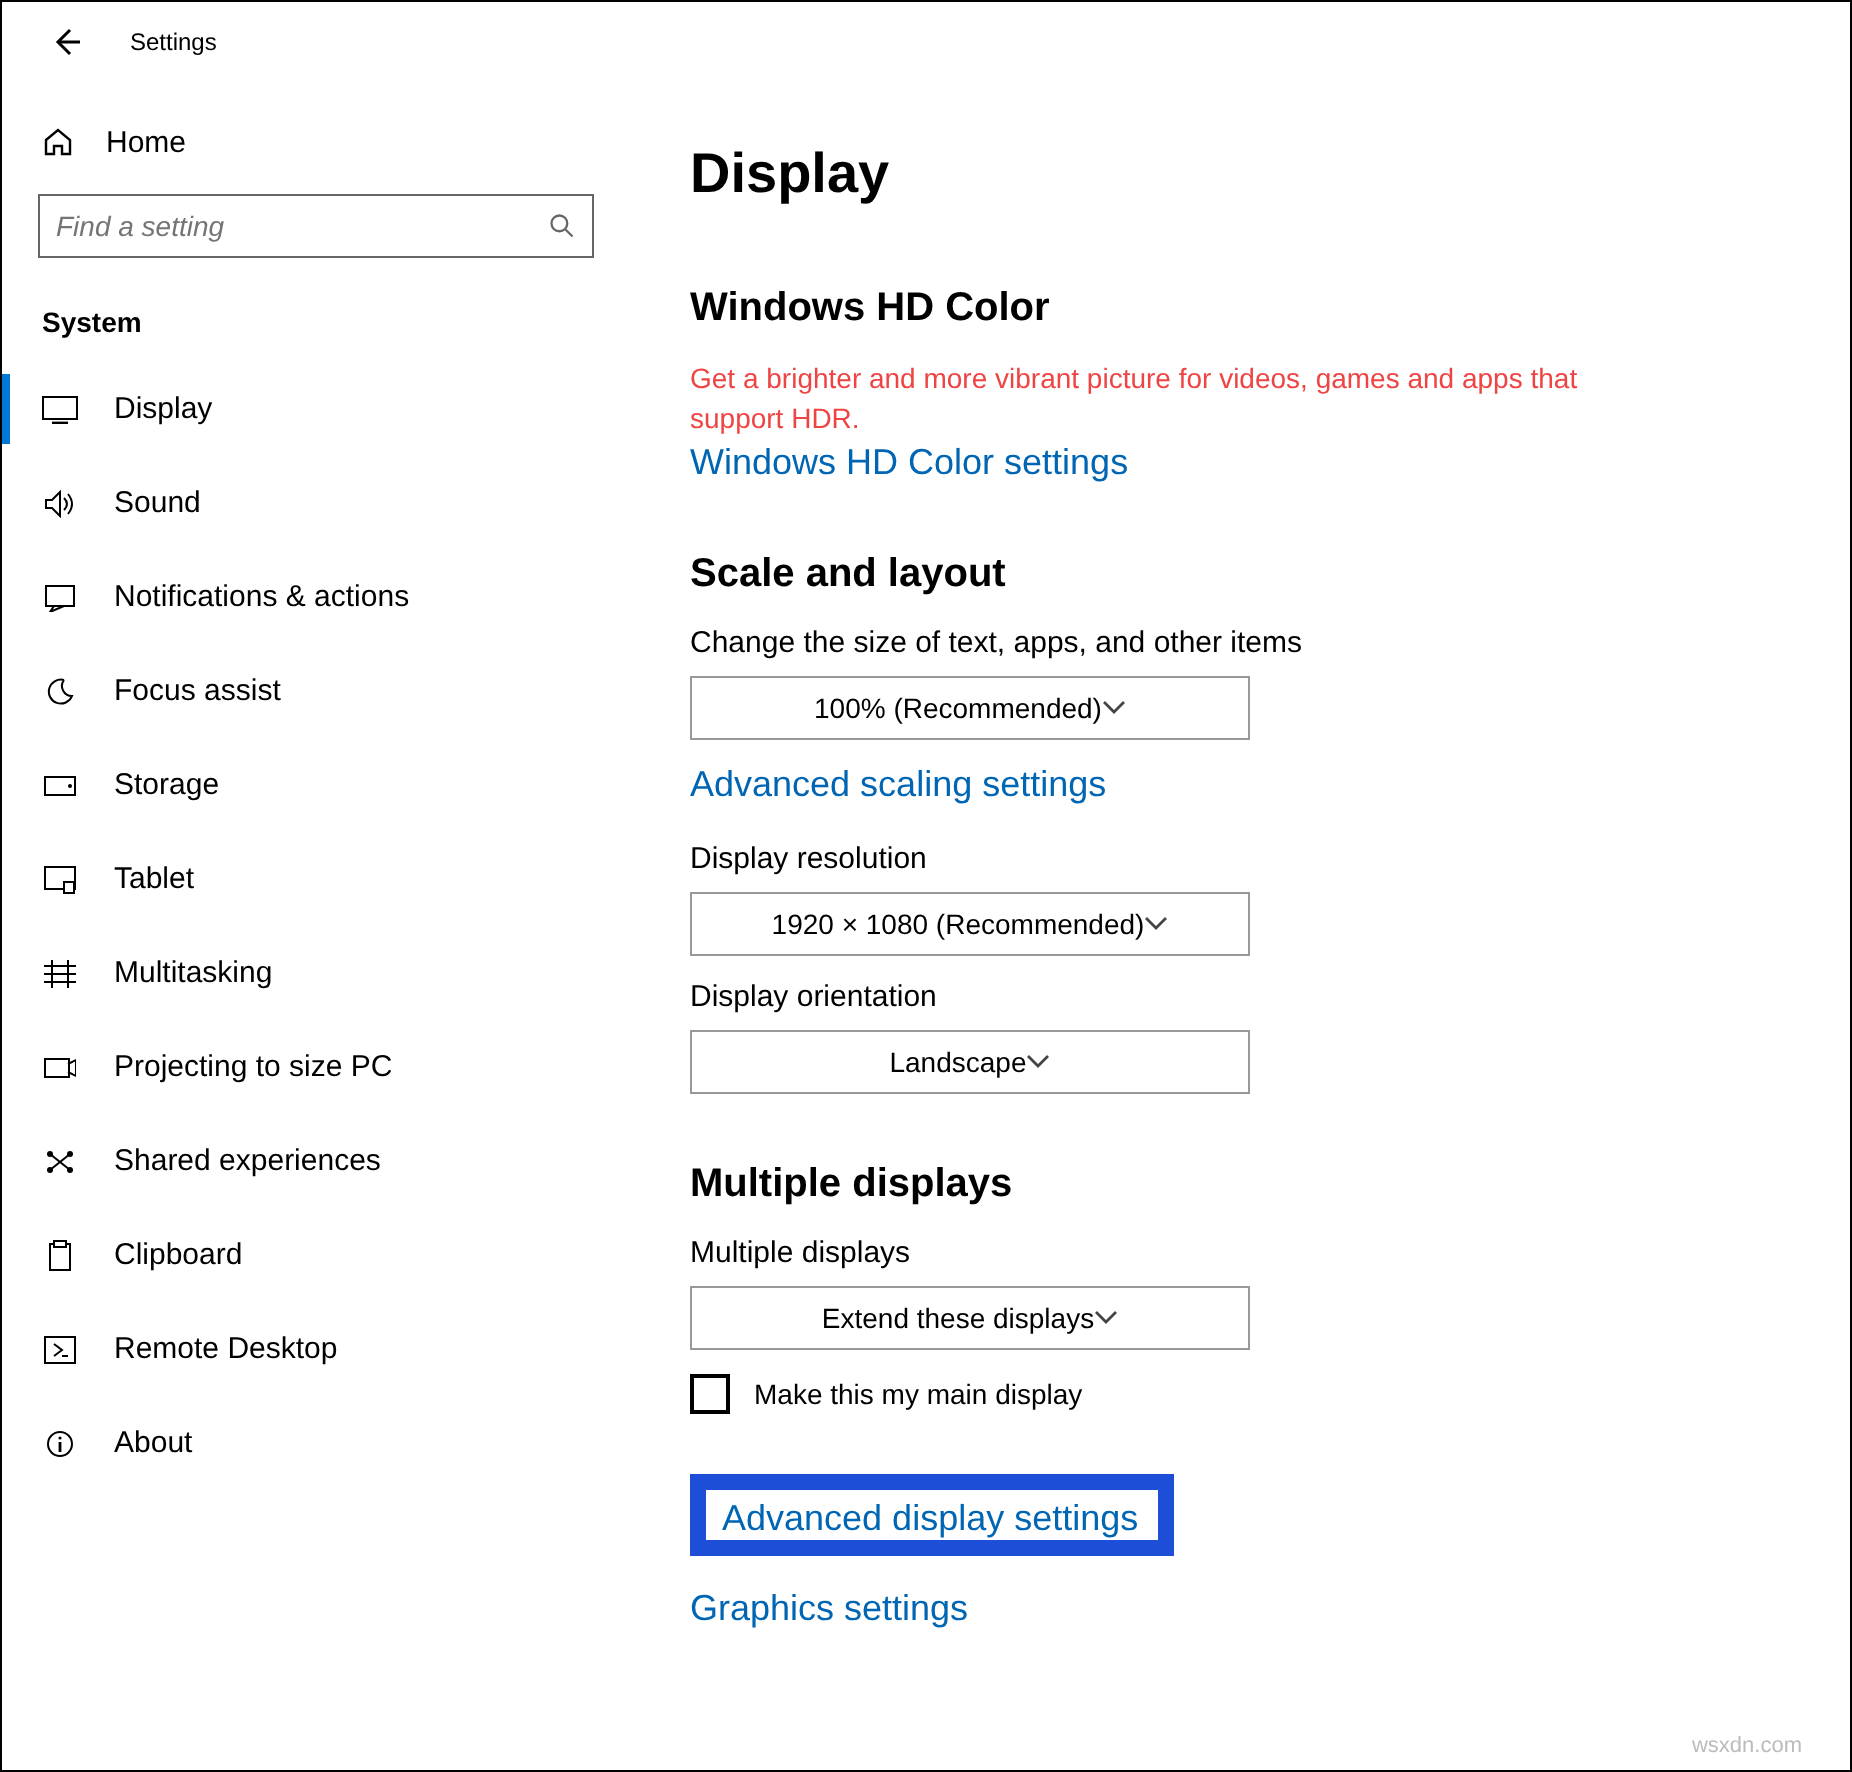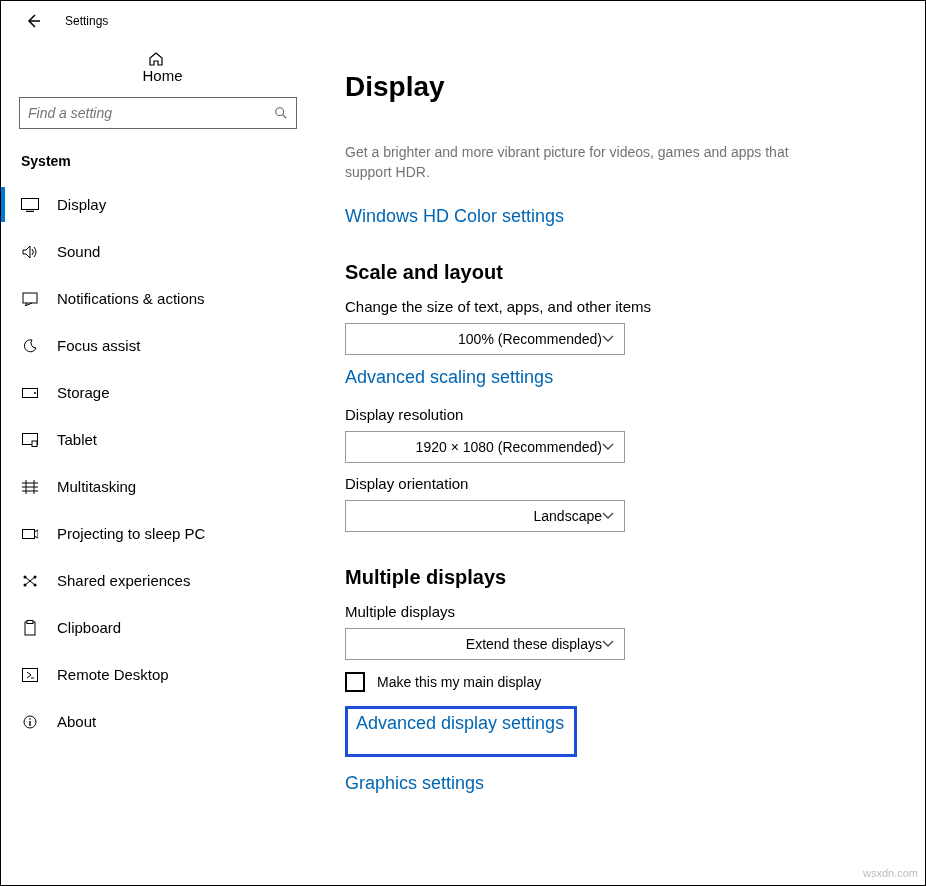--- a/index.html
+++ b/index.html
@@ -2,48 +2,48 @@
 <html><head>
 <meta charset="utf-8">
 <style>
   * { box-sizing: border-box; margin: 0; padding: 0; font-family: "Segoe UI", Arial, sans-serif; }
   body { width: 926px; height: 886px; background: #fff; border: 1px solid #000; position: relative; overflow: hidden; }
   .header { height: 40px; display: flex; align-items: center; padding: 0 0 0 20px; text-align: center; }
   .back-btn { width: 24px; height: 24px; display: flex; align-items: center; justify-content: center; cursor: pointer; }
   .header-title { font-size: 12px; margin-left: 20px; color: #000; }
   .container { display: flex; height: calc(100% - 40px); }
   .sidebar { width: 310px; padding: 10px 18px 0 18px; border-right: 1px solid transparent; }
-  .sidebar .home-row { display: flex; align-items: center; height: 40px; cursor: pointer; flex-direction: column; }
+  .sidebar .home-row { display: flex; align-items: center; height: 40px; cursor: pointer; }
   .sidebar .home-row .icon-slot { width: 20px; display: flex; justify-content: center; }
   .sidebar .home-row span.label { margin-left: 14px; font-size: 15px; }
   .search-box { width: 278px; height: 32px; border: 1px solid #666; display: flex; align-items: center; padding: 0 8px; margin-top: 6px; margin-bottom: 24px; }
   .search-box input { flex: 1; border: none; outline: none; font-size: 14px; font-style: italic; color: #8b5cf6; }
   .search-box .sicon { color: #666; }
   .sys-title { font-size: 14px; font-weight: 600; margin-bottom: 12px; margin-left: 2px; }
   .menu { list-style: none; margin-left: -18px; margin-right: -18px; }
   .menu li { display: flex; align-items: center; height: 47px; padding-left: 18px; cursor: pointer; position: relative; }
   .menu li.active::before { content: ""; position: absolute; left: 0; top: 6px; bottom: 6px; width: 4px; background: #0078d4; }
   .menu li .icon-slot { width: 22px; display: flex; justify-content: center; color: #000; }
   .menu li span.label { margin-left: 16px; font-size: 15px; color: #000; }
   .content { flex: 1; padding: 30px 0 0 34px; background: #fff; position: relative; }
   .page-title { font-size: 28px; font-weight: 600; margin-bottom: 40px; }
   .section-title { font-size: 20px; font-weight: 600; margin-bottom: 14px; }
-  .section-sub { font-size: 14px; color: #737373; line-height: 1.4; margin-bottom: 24px; max-width: 470px; }
+  .section-sub { font-size: 14px; color: #ef4444; line-height: 1.4; margin-bottom: 2px; max-width: 470px; }
   .link { font-size: 18px; color: #0066b4; cursor: pointer; }
   .group { margin-bottom: 34px; }
   .field-label { font-size: 15px; color: #000; margin-bottom: 8px; }
-  .dropdown { width: 280px; height: 32px; border: 1px solid #999; display: flex; align-items: center; justify-content: flex-end; padding: 0 10px; font-size: 14px; color: #000; cursor: pointer; margin-bottom: 12px; }
+  .dropdown { width: 280px; height: 32px; border: 1px solid #999; display: flex; align-items: center; justify-content: center; padding: 0 10px; font-size: 14px; color: #000; cursor: pointer; margin-bottom: 12px; }
   .dropdown .chev { color: #444; }
   .chk { display: flex; align-items: center; margin-top: 10px; margin-bottom: 14px; }
   .chk .box { width: 20px; height: 20px; border: 2px solid #000; margin-right: 12px; }
   .chk span { font-size: 14px; }
-  .highlight-box { display: inline-block; border: 3px solid #1d4ed8; padding: 4px 10px 20px 8px; }
+  .highlight-box { display: inline-block; border: 8px solid #1d4ed8; padding: 4px 10px 0 8px; margin-top: 16px; }
   .arrow-anno { position: absolute; left: 614px; top: 788px; display: flex; align-items: center; }
   .arrow-head { width: 0; height: 0; border-top: 7px solid transparent; border-bottom: 7px solid transparent; border-right: 14px solid #e30000; }
-  .watermark { position: absolute; right: 7px; bottom: 6px; font-size: 11px; color: #bbb; }
+  .watermark { position: absolute; right: 24px; bottom: 6px; font-size: 11px; color: #bbb; }
   svg { display: block; }
 </style>
 </head>
 <body>
 
 <div class="header">
   <div class="back-btn">
     <svg width="16" height="16" viewBox="0 0 16 16">
         <path d="M10 2 L4 8 L10 14" stroke="#000" stroke-width="1.5" fill="none"></path>
         <line x1="4" y1="8" x2="15" y2="8" stroke="#000" stroke-width="1.5"></line>
@@ -139,21 +139,21 @@
           </div>
         <span class="label">Multitasking</span>
       </li>
       <li>
         <div class="icon-slot">
             <svg width="16" height="14" viewBox="0 0 16 14">
               <rect x="0.5" y="2.5" width="12" height="9" stroke="#000" fill="none"></rect>
               <path d="M12 5 L16 3 V11 L12 9" stroke="#000" fill="none"></path>
             </svg>
           </div>
-        <span class="label">Projecting to sleep PC</span>
+        <span class="label">Projecting to size PC</span>
       </li>
       <li>
         <div class="icon-slot">
             <svg width="16" height="14" viewBox="0 0 16 14">
               <circle cx="3" cy="3" r="1.5" fill="#000"></circle>
               <circle cx="13" cy="3" r="1.5" fill="#000"></circle>
               <circle cx="3" cy="11" r="1.5" fill="#000"></circle>
               <circle cx="13" cy="11" r="1.5" fill="#000"></circle>
               <line x1="3" y1="3" x2="13" y2="11" stroke="#000"></line>
               <line x1="13" y1="3" x2="3" y2="11" stroke="#000"></line>
@@ -190,20 +190,21 @@
           </div>
         <span class="label">About</span>
       </li>
     </ul>
   </div>
 
   <div class="content">
     <div class="page-title">Display</div>
 
     <div class="group">
+      <div class="section-title">Windows HD Color</div>
       <div class="section-sub">Get a brighter and more vibrant picture for videos, games and apps that support HDR.</div>
       <div class="link">Windows HD Color settings</div>
     </div>
 
     <div class="group">
       <div class="section-title">Scale and layout</div>
       <div class="field-label">Change the size of text, apps, and other items</div>
       <div class="dropdown">
         <span>100% (Recommended)</span>
         <span class="chev">

